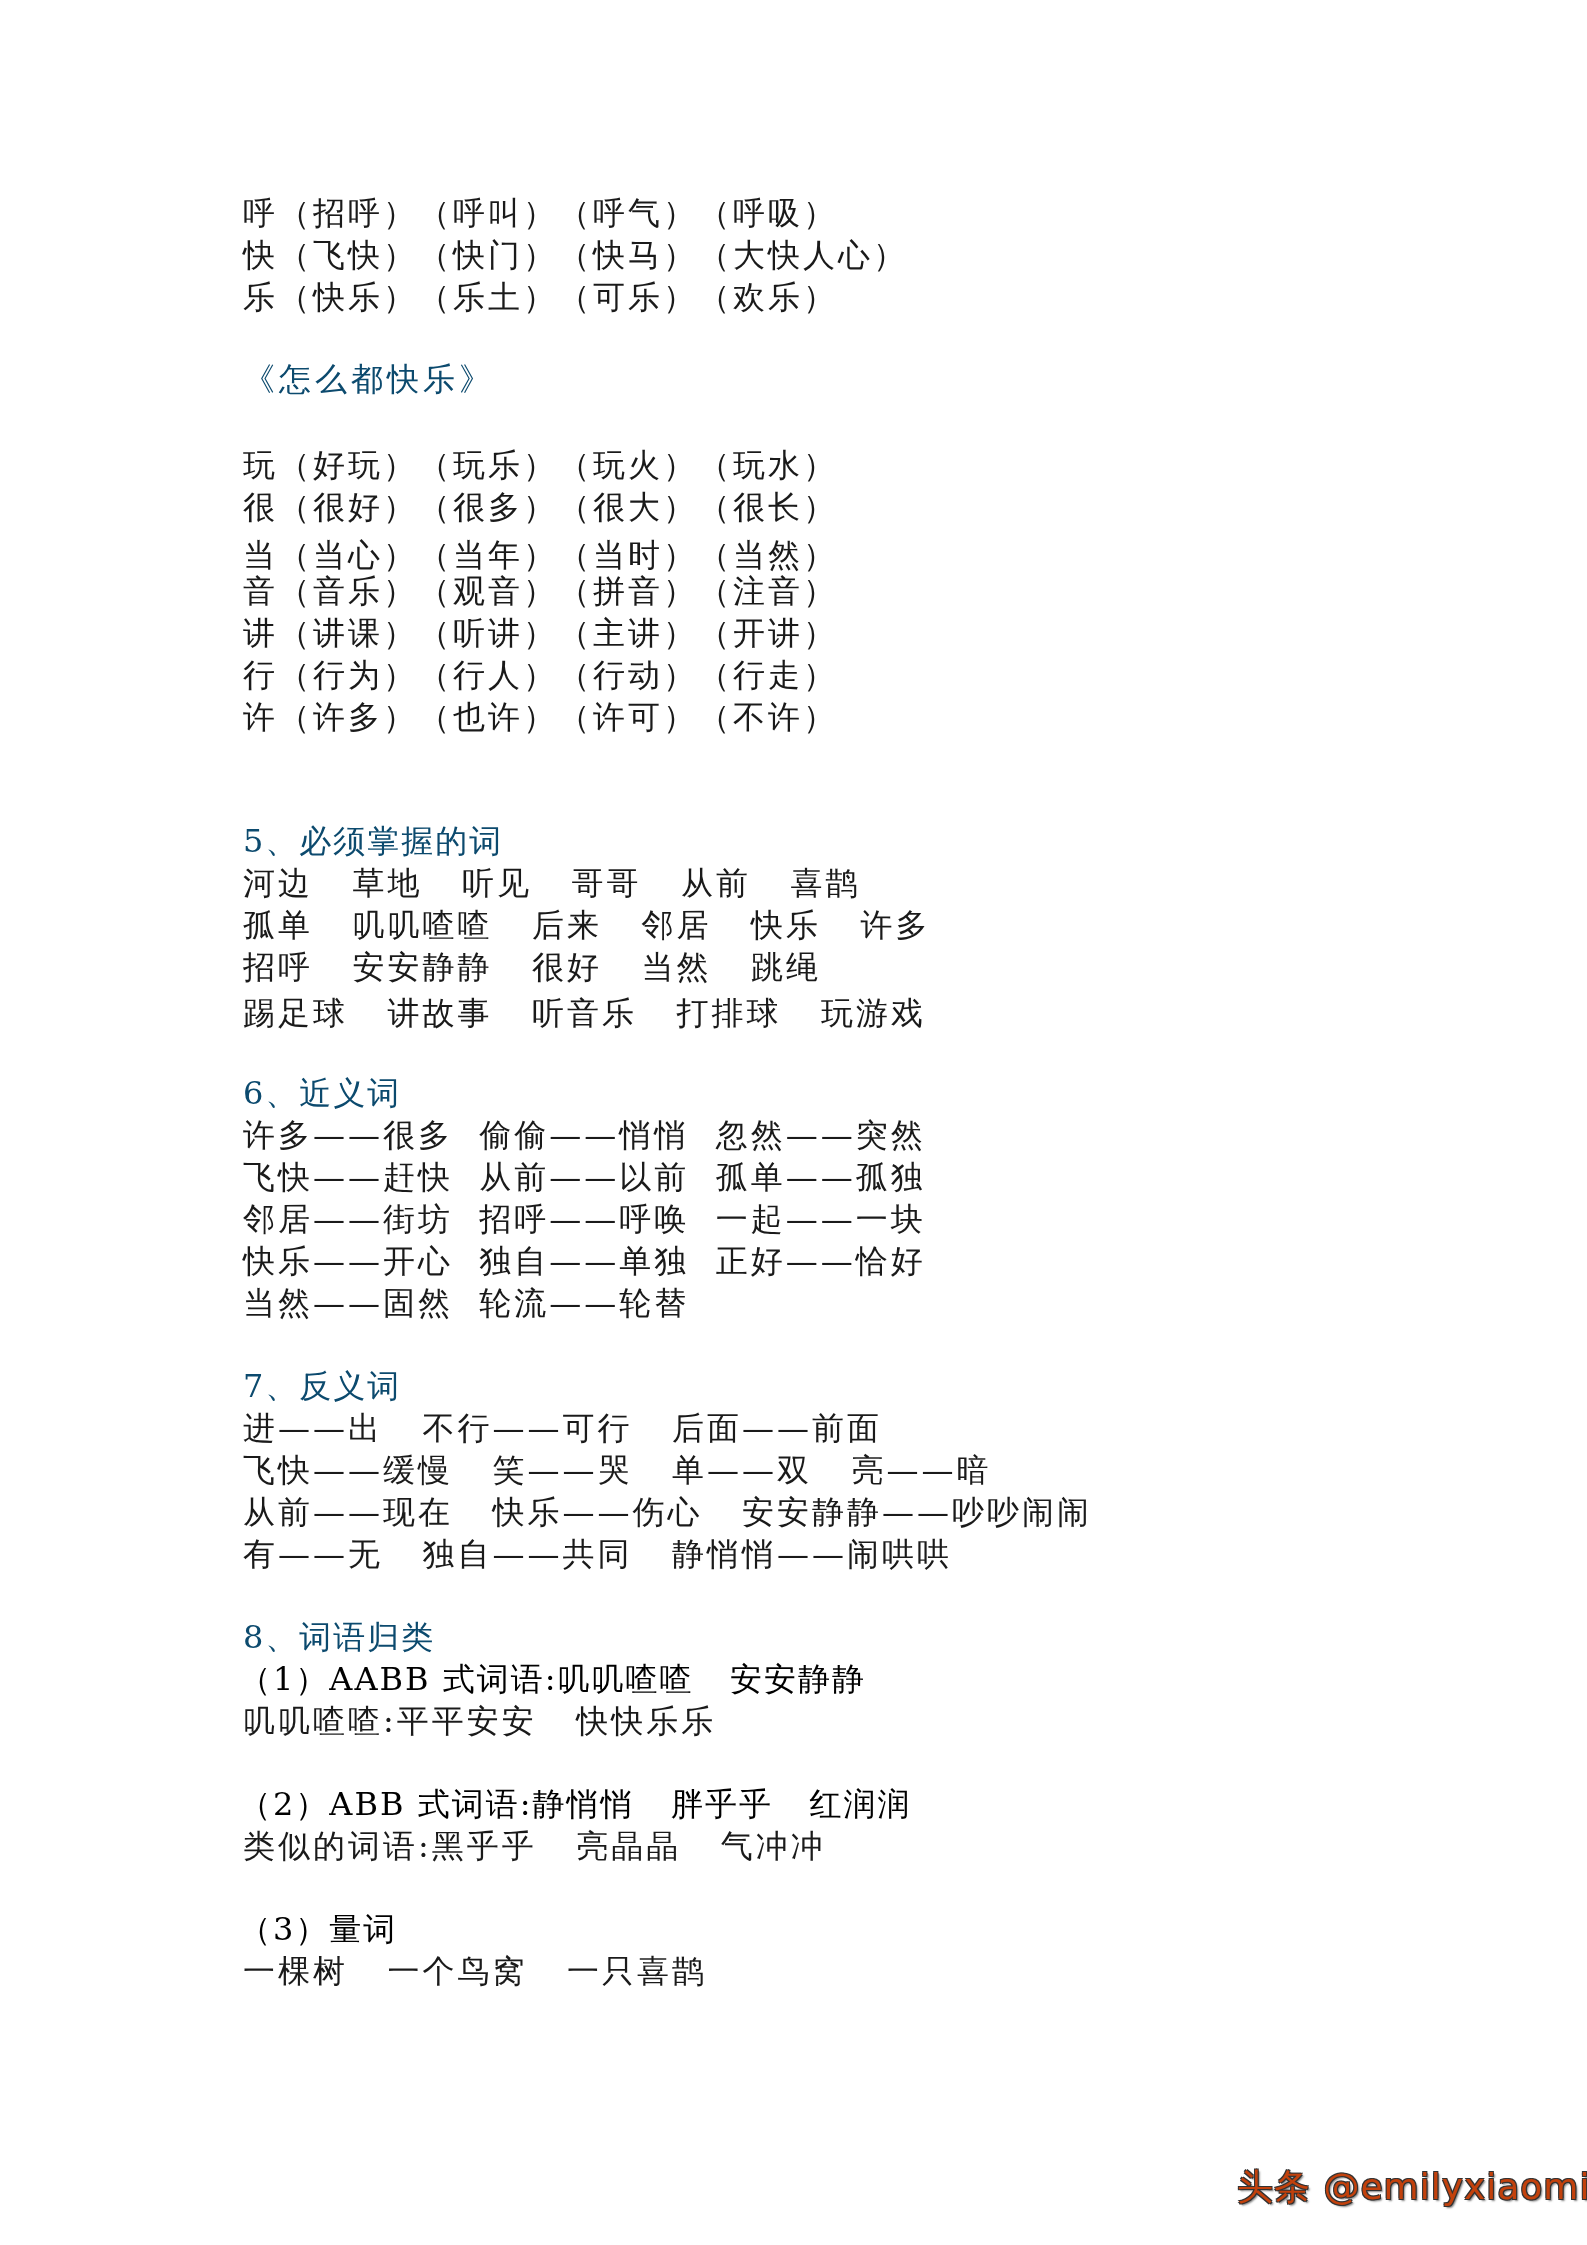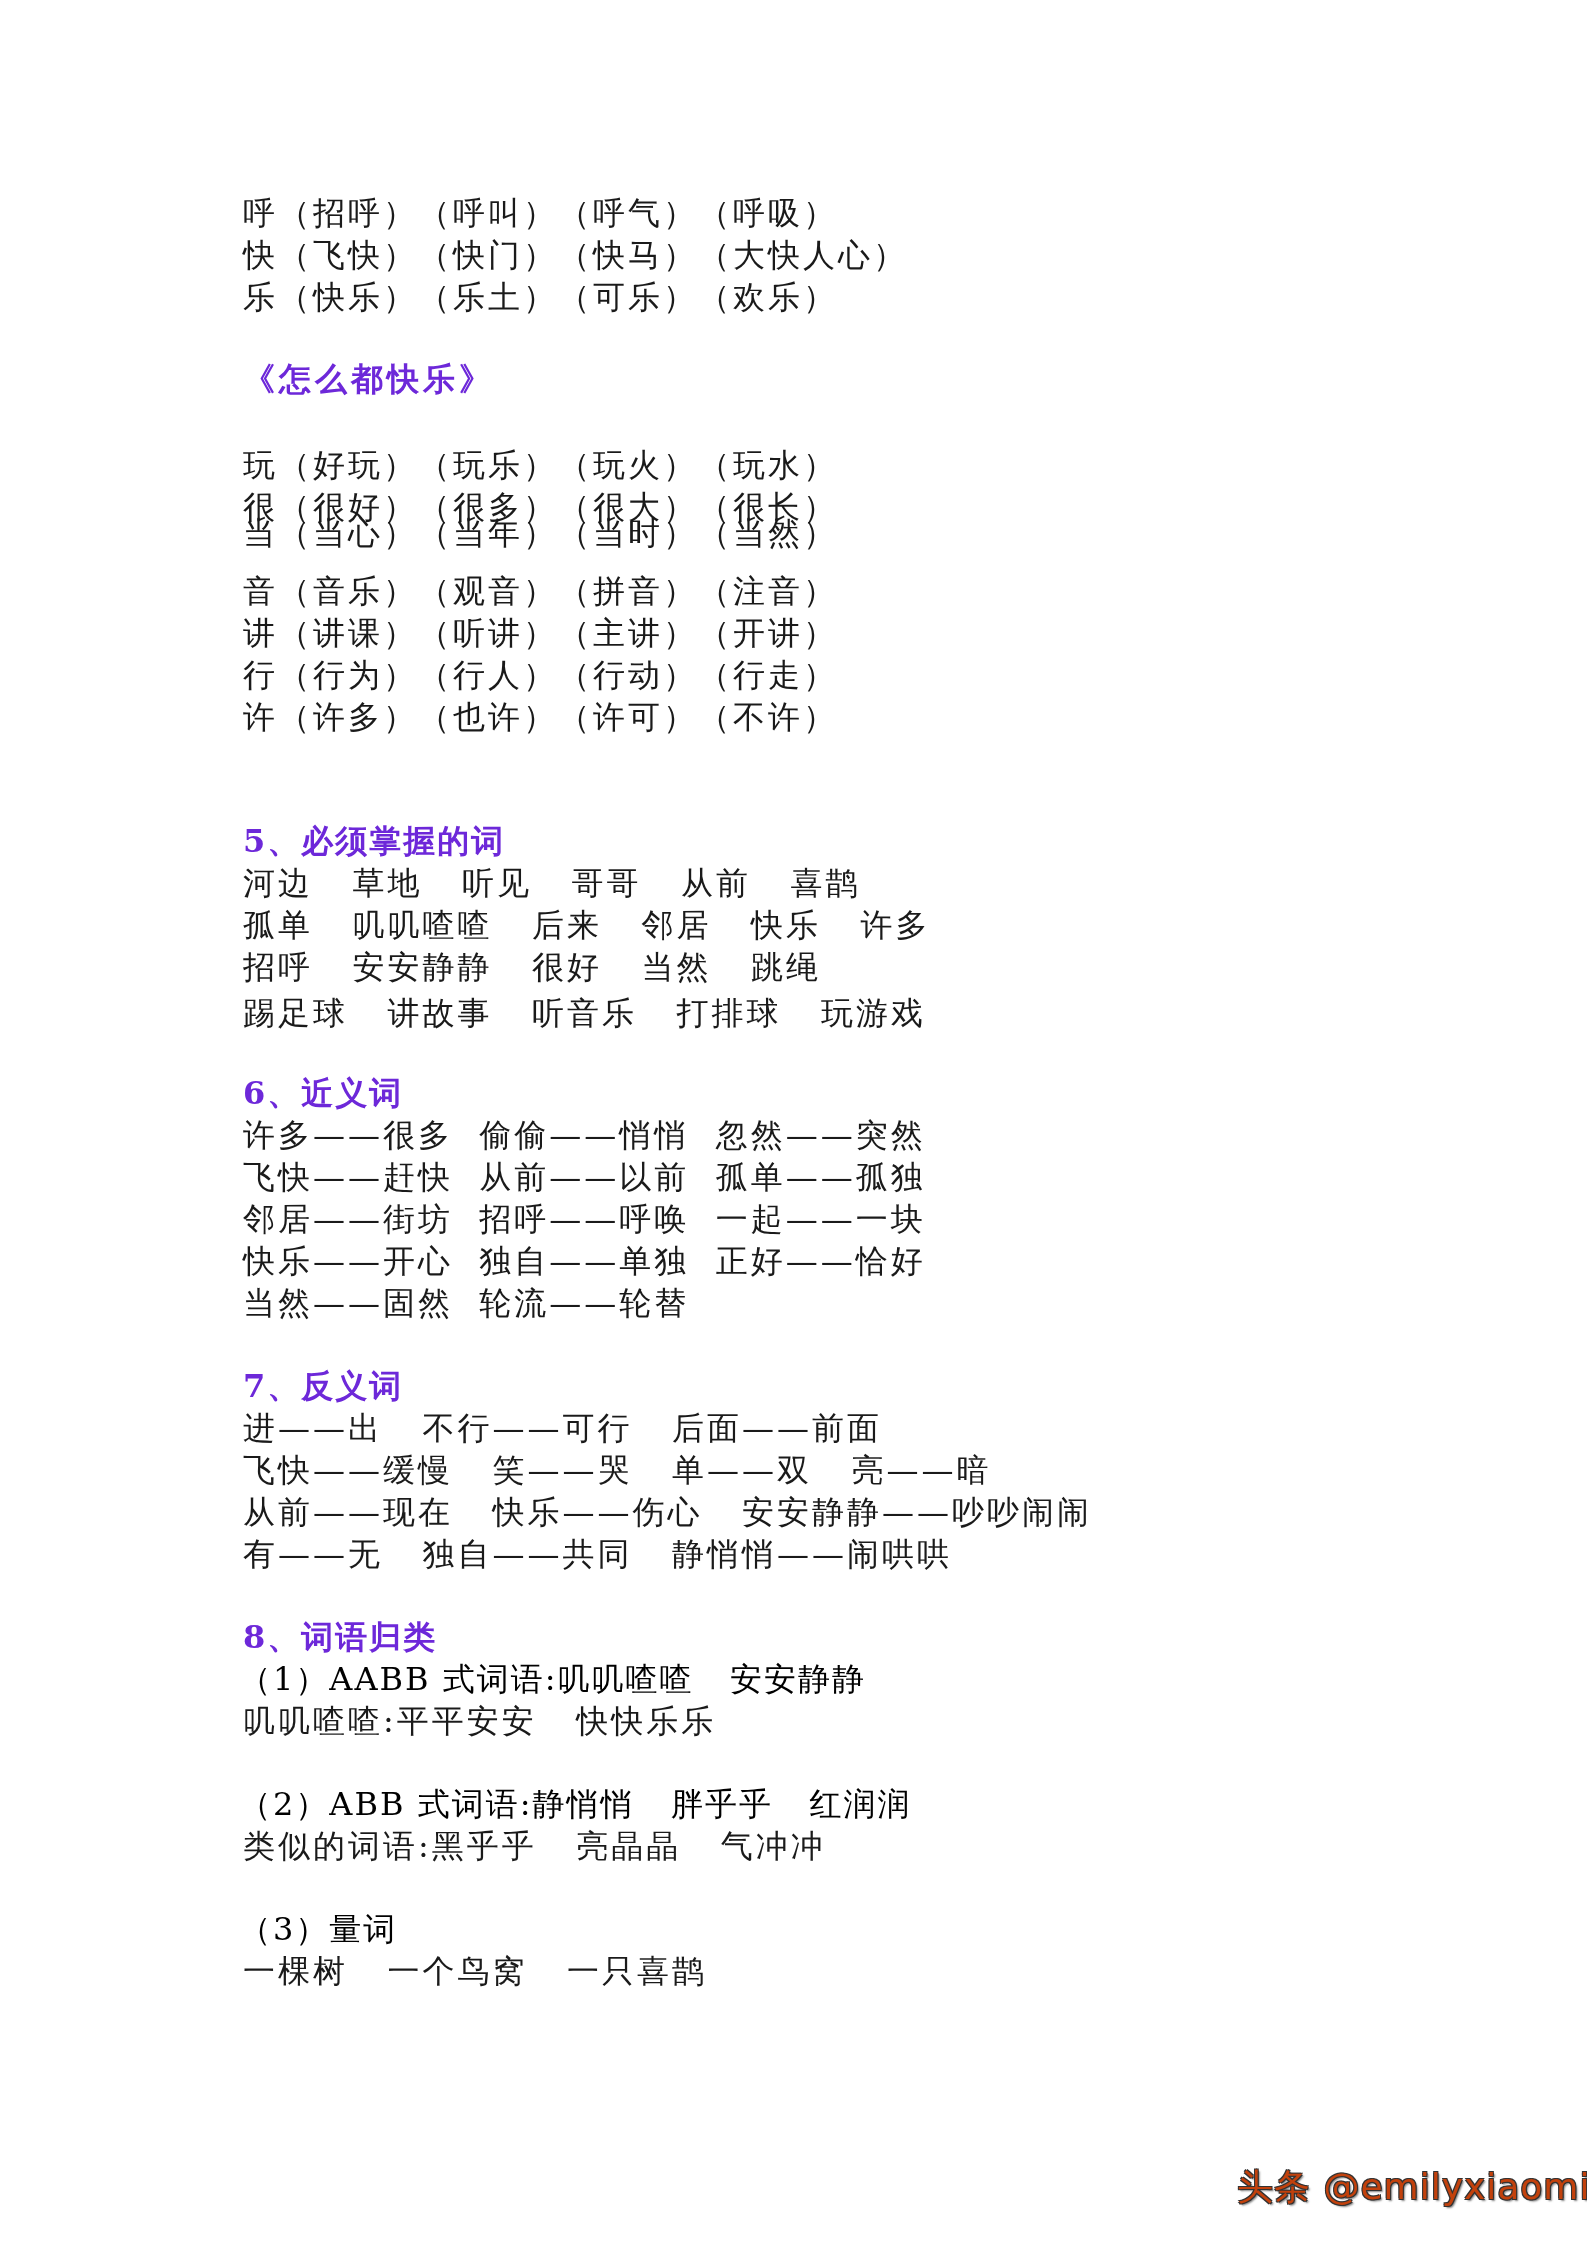--- a/index.html
+++ b/index.html
@@ -25,23 +25,23 @@
       position: absolute;
       left: 0;
       font-size: 32px;
       line-height: 42px;
       height: 42px;
       white-space: pre;
       letter-spacing: 3px;
       color: #1a1a1a;
     }
     .heading {
-      font-weight: bold;
+      font-weight: normal;
       letter-spacing: 2px;
-      color: #6d28d9;
+      color: #0c4a6e;
     }
     .sub-heading {
       font-weight: normal;
       letter-spacing: 2px;
       color: #000000;
       left: -4px;
     }
     .watermark {
       position: absolute;
       left: 1237px;
@@ -65,21 +65,21 @@
 <div class="page">
 
   <div class="line" style="top:192px">呼（招呼）（呼叫）（呼气）（呼吸）</div>
   <div class="line" style="top:234px">快（飞快）（快门）（快马）（大快人心）</div>
   <div class="line" style="top:276px">乐（快乐）（乐土）（可乐）（欢乐）</div>
 
   <div class="line heading" style="top:358px; letter-spacing:4px;">《怎么都快乐》</div>
 
   <div class="line" style="top:444px">玩（好玩）（玩乐）（玩火）（玩水）</div>
   <div class="line" style="top:486px">很（很好）（很多）（很大）（很长）</div>
-  <div class="line" style="top:512px">当（当心）（当年）（当时）（当然）</div>
+  <div class="line" style="top:534px">当（当心）（当年）（当时）（当然）</div>
   <div class="line" style="top:570px">音（音乐）（观音）（拼音）（注音）</div>
   <div class="line" style="top:612px">讲（讲课）（听讲）（主讲）（开讲）</div>
   <div class="line" style="top:654px">行（行为）（行人）（行动）（行走）</div>
   <div class="line" style="top:696px">许（许多）（也许）（许可）（不许）</div>
 
   <div class="line heading" style="top:820px">5、必须掌握的词</div>
   <div class="line" style="top:862px">河边   草地   听见   哥哥   从前   喜鹊</div>
   <div class="line" style="top:904px">孤单   叽叽喳喳   后来   邻居   快乐   许多</div>
   <div class="line" style="top:946px">招呼   安安静静   很好   当然   跳绳</div>
   <div class="line" style="top:992px">踢足球   讲故事   听音乐   打排球   玩游戏</div>

